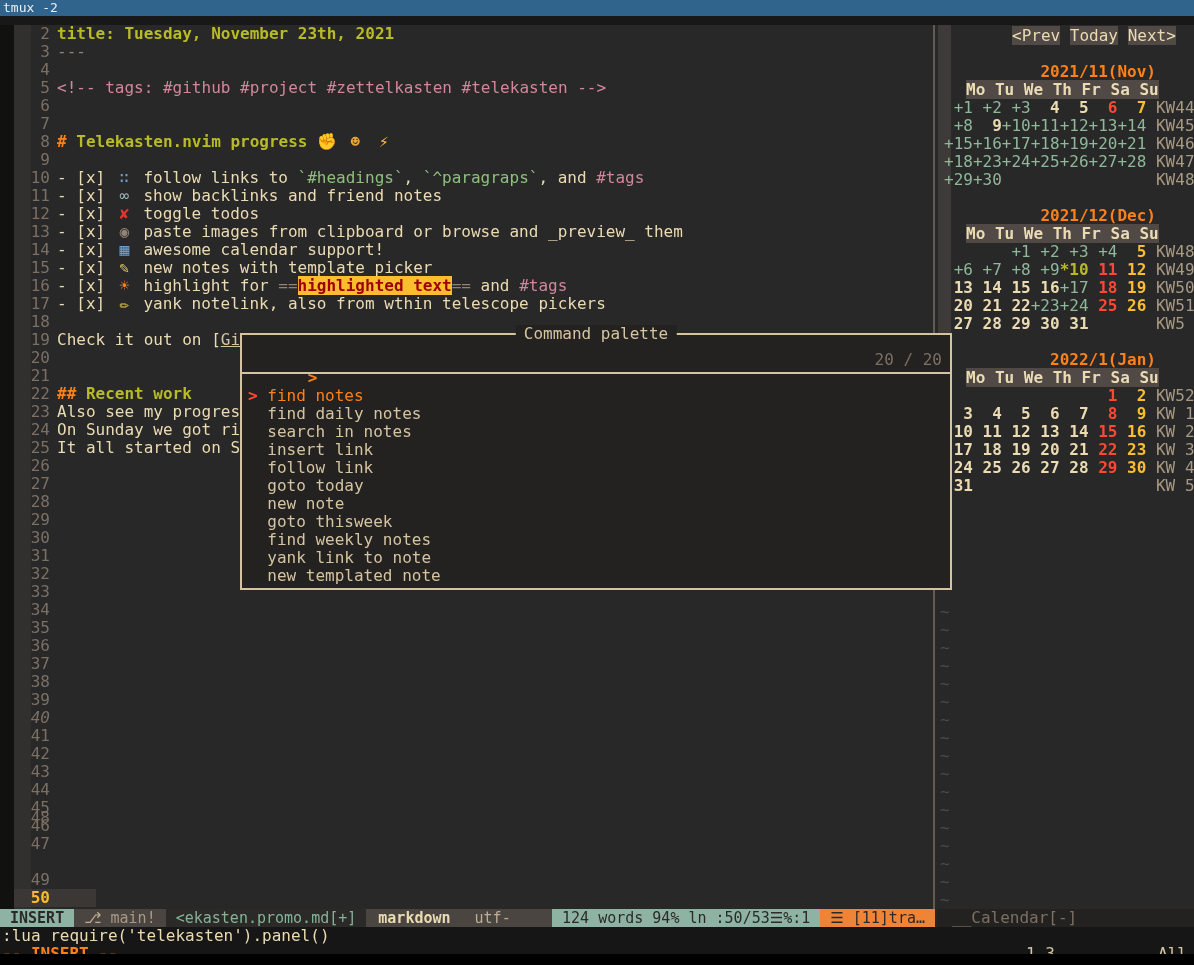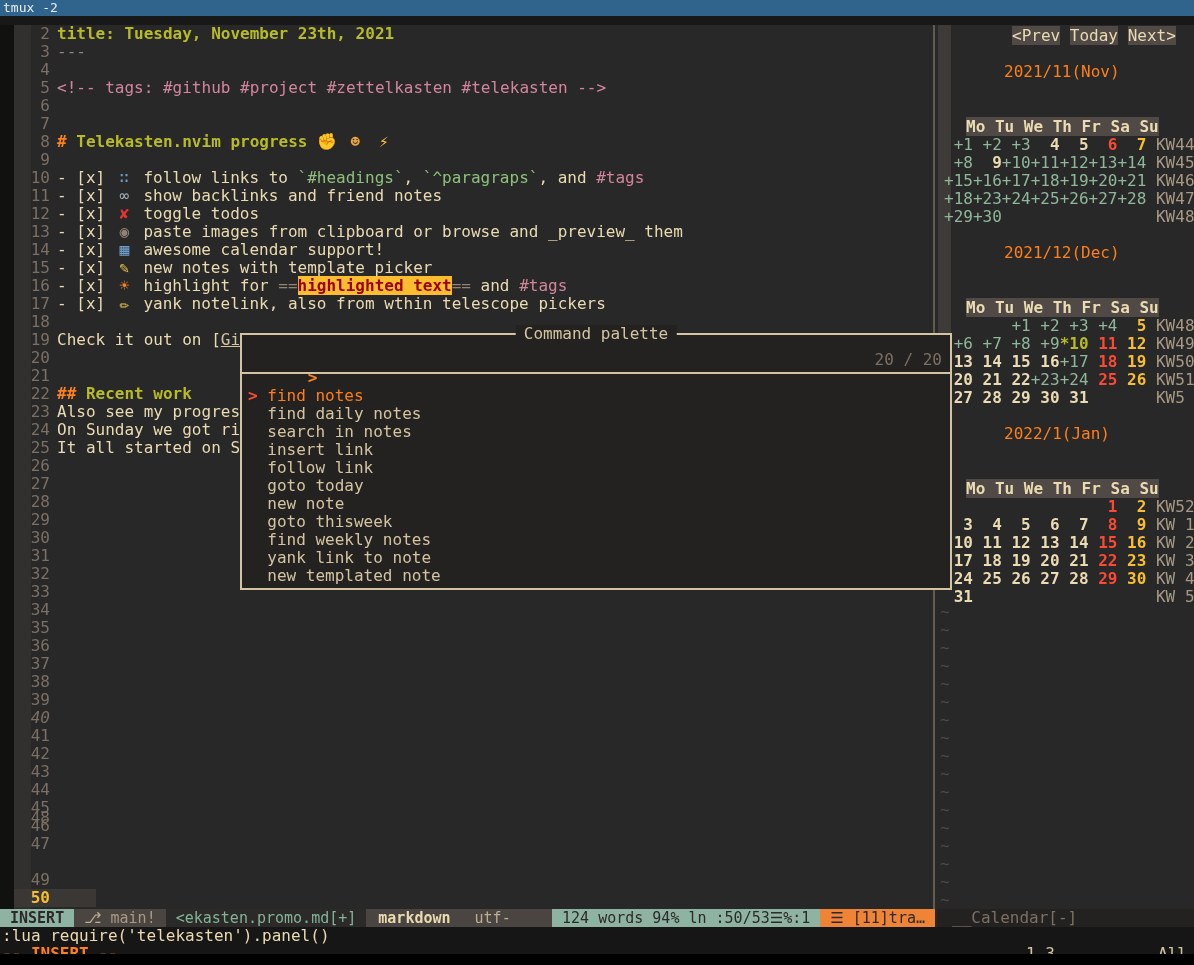--- a/index.html
+++ b/index.html
@@ -52,22 +52,22 @@
   .pp-sep{position:absolute;top:37px;left:-2px;width:calc(100% + 4px);height:2px;background:#d5c4a1;}
   #pp-items{position:absolute;top:52px;left:6px;right:6px;}
   .pp-item{height:18px;white-space:pre;color:#d5c4a1;}
   .pp-item .pfx{color:#fb4934;font-weight:bold;}
   .pp-item.sel .lbl{color:#fe8019;font-weight:normal;}
   
   .cal-nav{position:absolute;left:1012px;top:27px;height:18px;white-space:pre;}
   .nav-btn{background:#504945;color:#ebdbb2;}
   #cal-months{position:absolute;left:944px;top:63px;}
   .cal-month{margin-bottom:18px;}
-  .cal-title{height:18px;width:152px;padding-left:60px;text-align:left;color:#fe8019;font-weight:normal;white-space:pre;}
-  .cal-dow{height:18px;margin-left:22px;white-space:pre;margin-top:37px;}
+  .cal-title{height:18px;width:152px;padding-left:60px;text-align:right;color:#fe8019;font-weight:bold;white-space:pre;}
+  .cal-dow{height:18px;margin-left:22px;white-space:pre;}
   .cal-dow span{background:#504945;color:#ebdbb2;font-weight:bold;}
   .cal-row{height:18px;white-space:pre;}
   .s-pl{color:#8fb89a;}
   .s-d{color:#ebdbb2;font-weight:bold;}
   .s-sa{color:#fb4934;font-weight:bold;}
   .s-su{color:#fabd2f;font-weight:bold;}
   .s-td{color:#b8bb26;font-weight:bold;}
   .kw{color:#a89984;}
   #tildes{position:absolute;left:940px;top:603px;}
   .tilde{height:18px;color:#504945;white-space:pre;}

